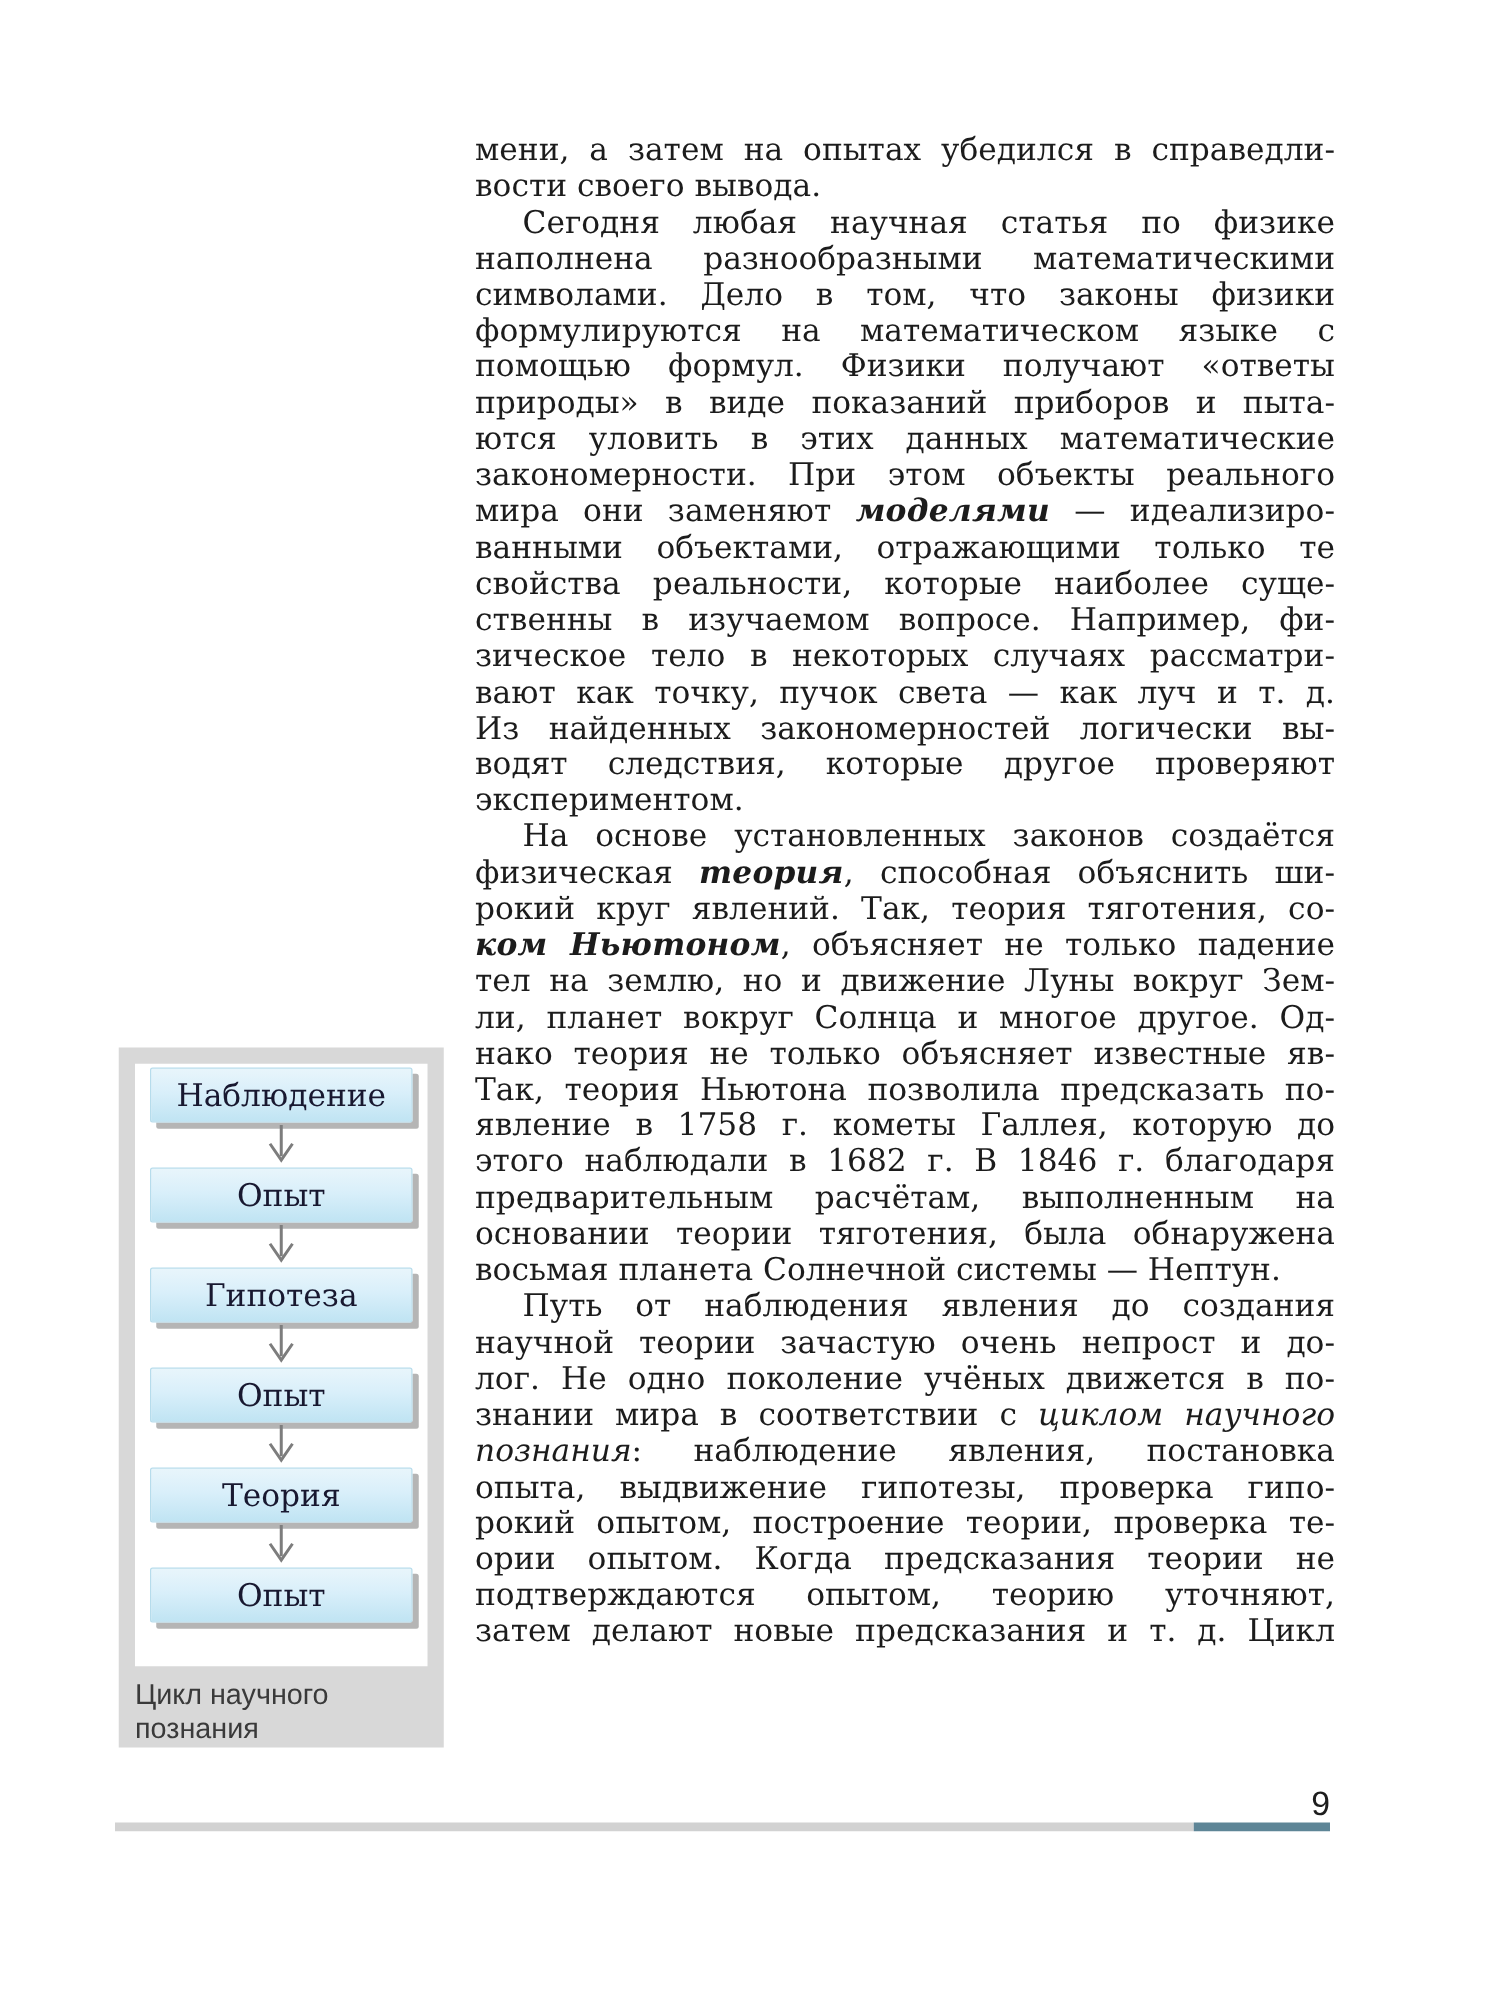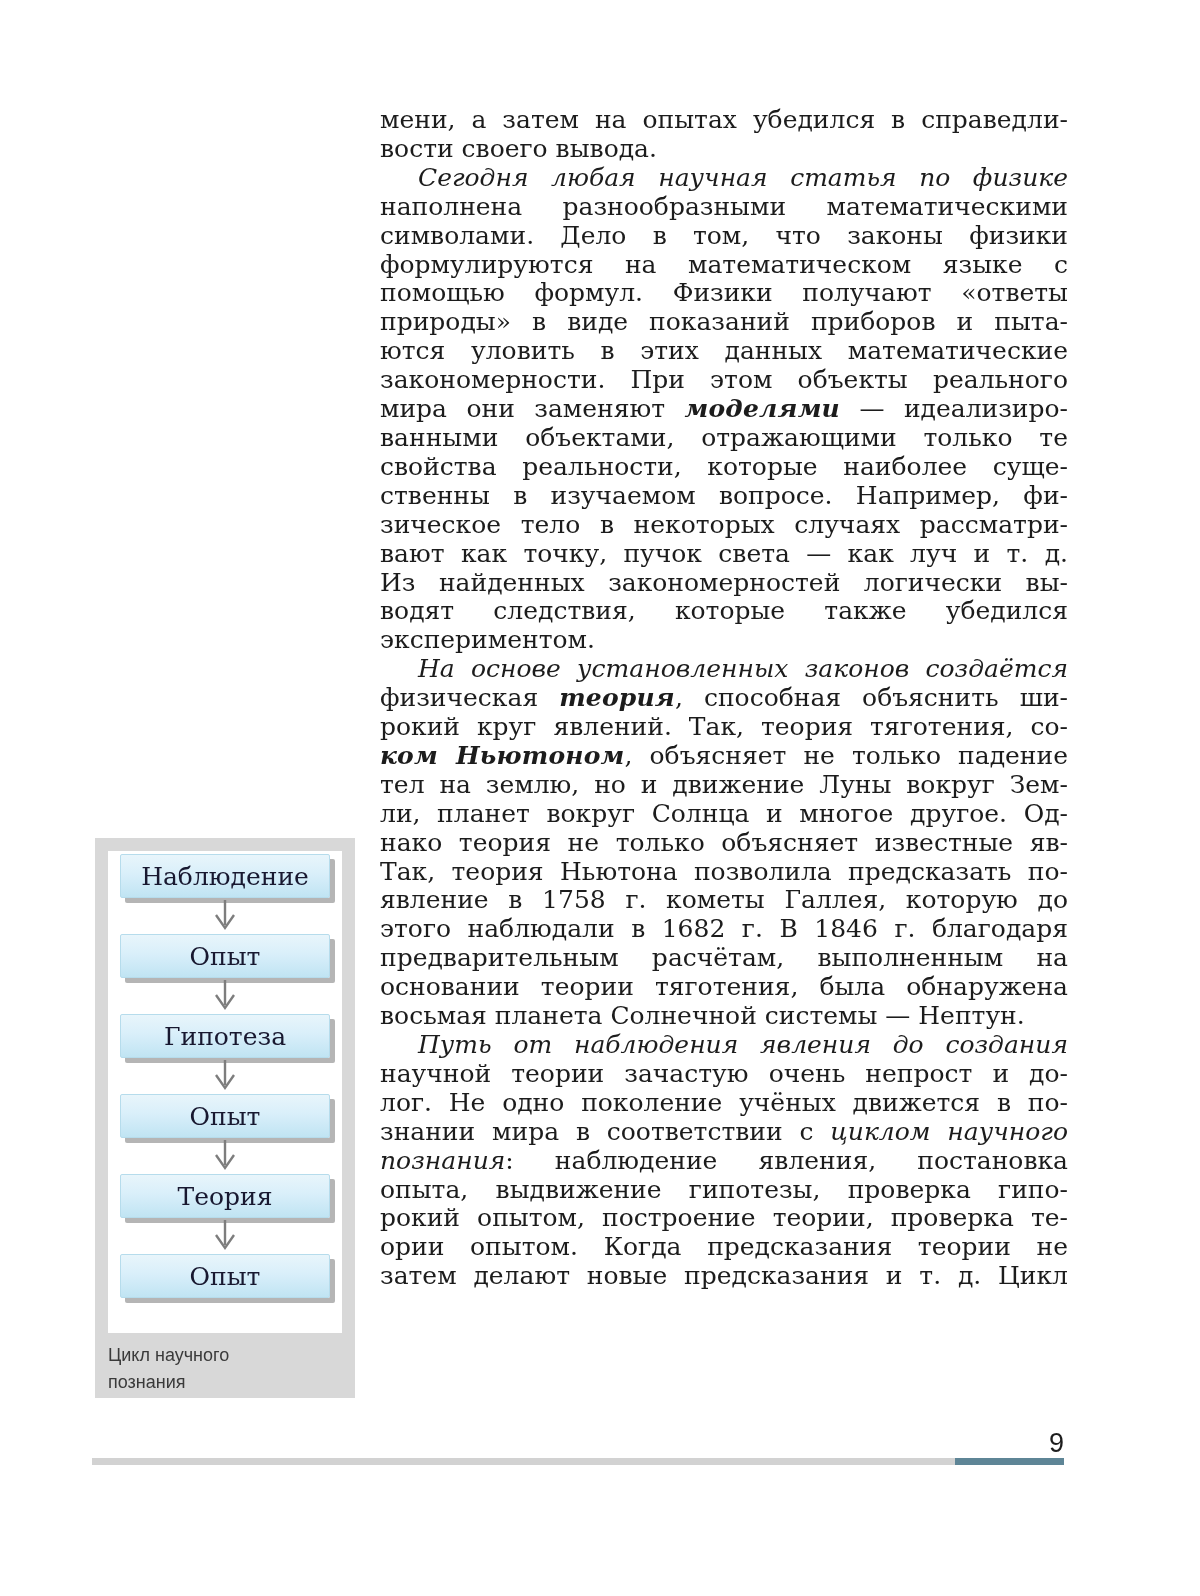--- a/index.html
+++ b/index.html
@@ -29,21 +29,20 @@
   .line {
     text-align: justify;
     text-align-last: justify;
     white-space: normal;
   }
   .line.end {
     text-align-last: left;
   }
   .line.indent {
     text-indent: 38px;
-    font-style: italic;
   }
   .line b i, .line i b { letter-spacing: 0.2px; }
 
   
   .figure {
     position: absolute;
     left: 95px;
     top: 838px;
     width: 260px;
     height: 560px;
@@ -75,21 +74,21 @@
   }
   .flow-arrow {
     display: block;
     margin: 1px auto;
     height: 34px;
     width: 30px;
   }
   .figure-caption {
     margin-top: 9px;
     font-family: "Liberation Sans", sans-serif;
-    font-size: 18px;
+    font-size: 23px;
     line-height: 27px;
     color: #3a3a3a;
   }
 
   
   .page-number {
     position: absolute;
     top: 1428px;
     left: 944px;
     width: 120px;
@@ -136,21 +135,21 @@
         <div class="line">природы» в виде показаний приборов и пыта-</div>
         <div class="line">ются уловить в этих данных математические</div>
         <div class="line">закономерности. При этом объекты реального</div>
         <div class="line">мира они заменяют <b><i>моделями</i></b> — идеализиро-</div>
         <div class="line">ванными объектами, отражающими только те</div>
         <div class="line">свойства реальности, которые наиболее суще-</div>
         <div class="line">ственны в изучаемом вопросе. Например, фи-</div>
         <div class="line">зическое тело в некоторых случаях рассматри-</div>
         <div class="line">вают как точку, пучок света — как луч и т. д.</div>
         <div class="line">Из найденных закономерностей логически вы-</div>
-        <div class="line">водят следствия, которые также убедился</div>
+        <div class="line">водят следствия, которые другое проверяют</div>
         <div class="line end">экспериментом.</div>
       </div>
       <div>
         <div class="line indent">На основе установленных законов создаётся</div>
         <div class="line">физическая <b><i>теория</i></b>, способная объяснить ши-</div>
         <div class="line">рокий круг явлений. Так, теория тяготения, со-</div>
         <div class="line"><b><i>ком Ньютоном</i></b>, объясняет не только падение</div>
         <div class="line">тел на землю, но и движение Луны вокруг Зем-</div>
         <div class="line">ли, планет вокруг Солнца и многое другое. Од-</div>
         <div class="line">нако теория не только объясняет известные яв-</div>
@@ -163,20 +162,21 @@
       </div>
       <div>
         <div class="line indent">Путь от наблюдения явления до создания</div>
         <div class="line">научной теории зачастую очень непрост и до-</div>
         <div class="line">лог. Не одно поколение учёных движется в по-</div>
         <div class="line">знании мира в соответствии с <i>циклом научного</i></div>
         <div class="line"><i>познания</i>: наблюдение явления, постановка</div>
         <div class="line">опыта, выдвижение гипотезы, проверка гипо-</div>
         <div class="line">рокий опытом, построение теории, проверка те-</div>
         <div class="line">ории опытом. Когда предсказания теории не</div>
+        <div class="line">подтверждаются опытом, теорию уточняют,</div>
         <div class="line">затем делают новые предсказания и т. д. Цикл</div>
       </div>
     </main>
 
   <aside class="figure">
     <div class="figure-inner" id="flowchart">
         <div class="flow-box">Наблюдение</div>
         <svg class="flow-arrow" viewBox="0 0 30 34" xmlns="http://www.w3.org/2000/svg">
           <line x1="15" y1="1" x2="15" y2="26" stroke="#7d7d7d" stroke-width="2.4"></line>
           <polyline points="6,16 15,29 24,16" fill="none" stroke="#7d7d7d" stroke-width="2.4"></polyline>

